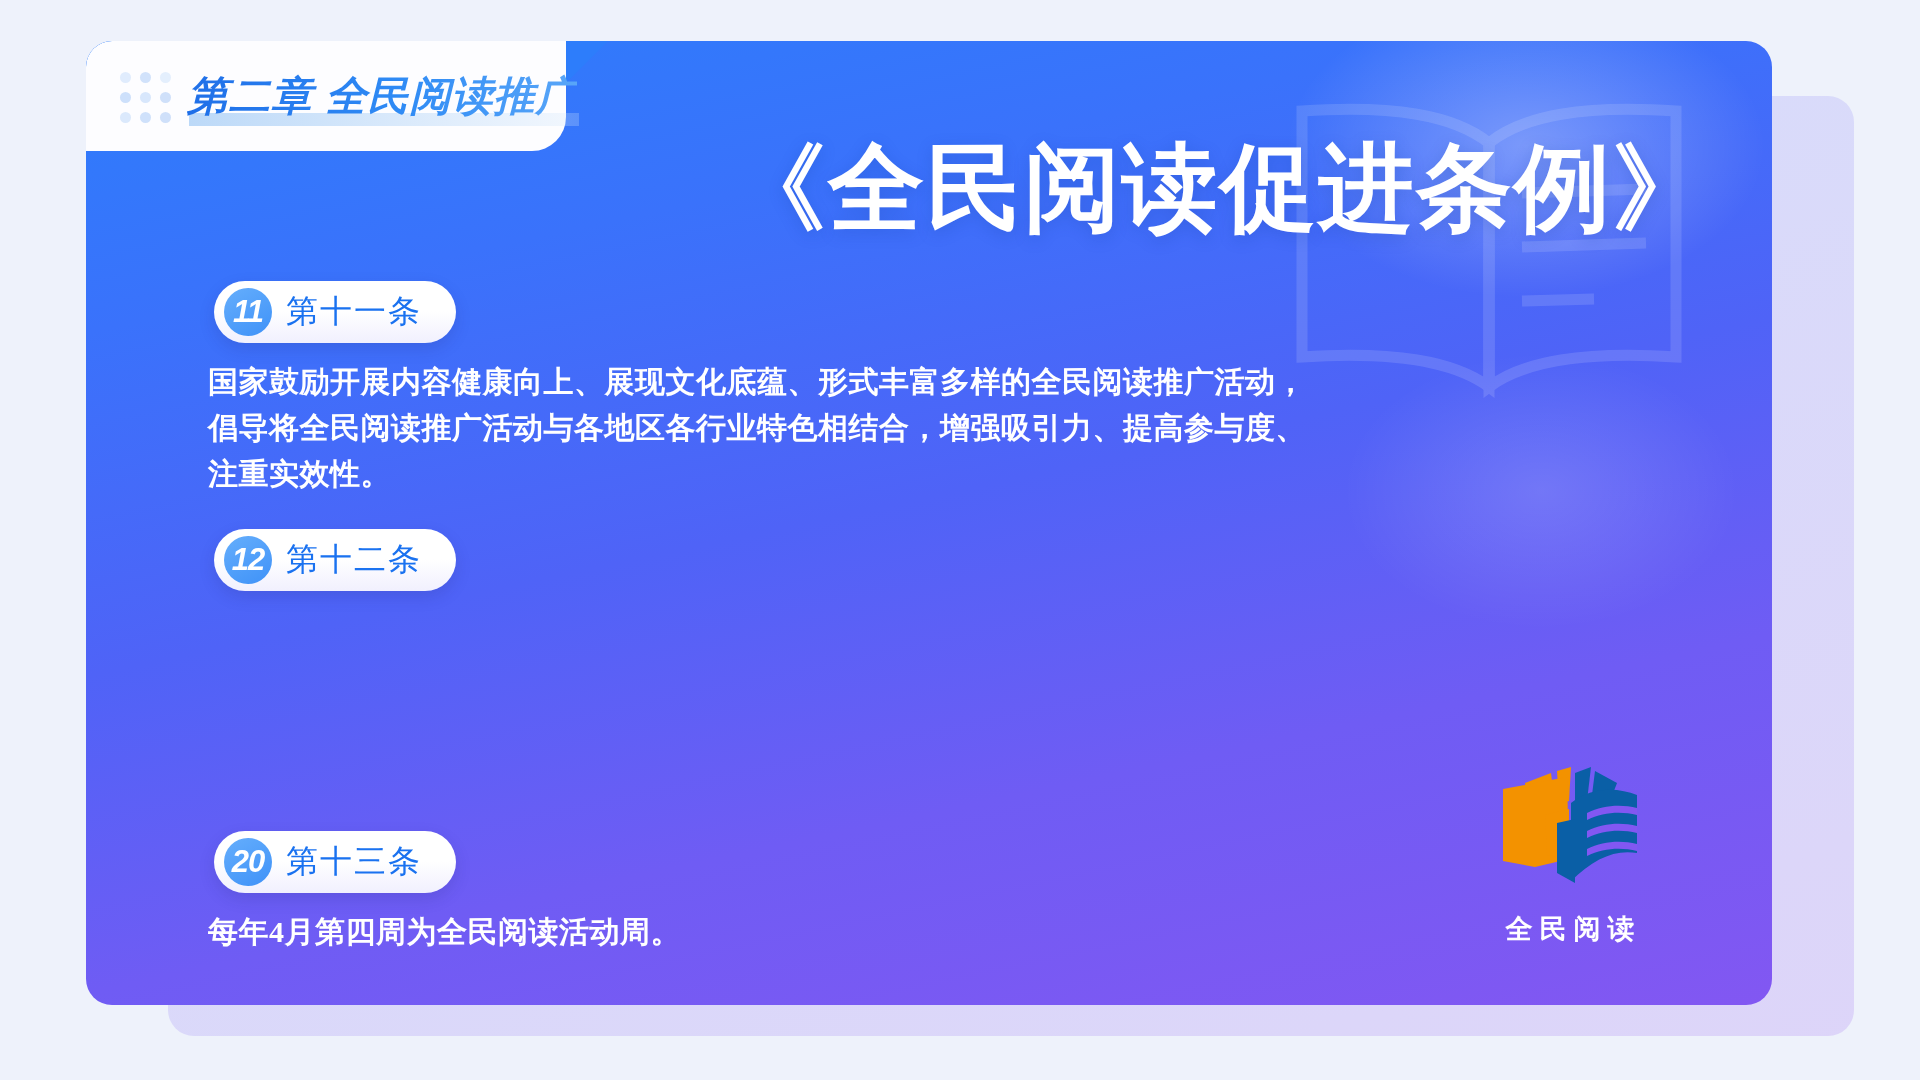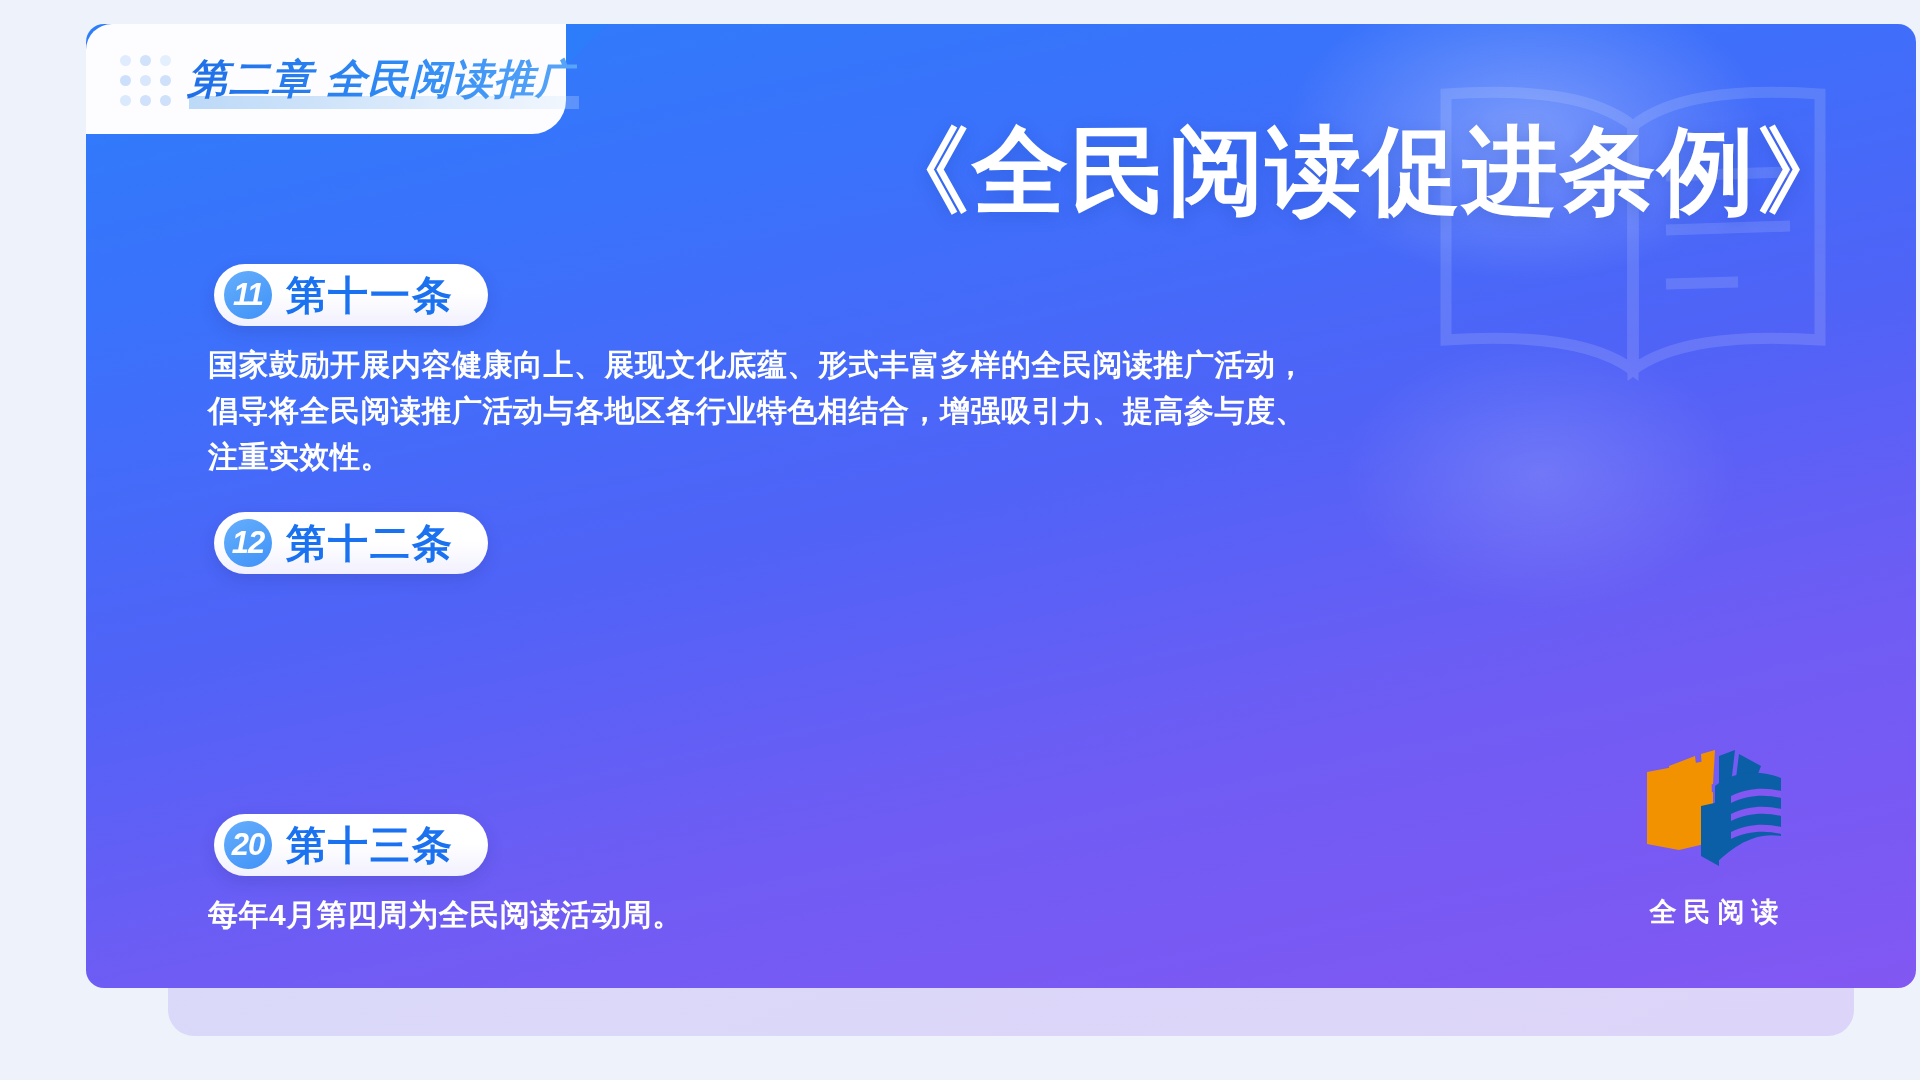--- a/index.html
+++ b/index.html
@@ -16,23 +16,23 @@
     left:168px; top:96px;
     width:1686px; height:940px;
     background:linear-gradient(160deg,#cfd8fb 0%,#d7cbf8 100%);
     border-radius:26px;
     opacity:.75;
   }
 
   
   #main-card{
     position:absolute;
-    left:86px; top:24px;
-    width:1830px; height:964px;
-    border-radius:18px;
+    left:86px; top:41px;
+    width:1686px; height:964px;
+    border-radius:26px;
     background:linear-gradient(168deg,#2d7dfb 0%,#3a72fb 22%, #4f63f7 48%, #6f5cf4 72%, #8257f2 100%);
     overflow:hidden;
   }
 
   
   #book-watermark{
     position:absolute;
     right:48px; top:40px;
     width:470px; height:330px;
     opacity:.13;
@@ -132,35 +132,36 @@
   .badge-num{
     width:48px;height:48px;border-radius:50%;
     background:linear-gradient(150deg,#65aefc 0%,#3f92f8 100%);
     color:#ffffff;
     font-size:31px;font-weight:bold;font-style:italic;
     display:flex;align-items:center;justify-content:center;
     margin-right:14px;
     letter-spacing:-1px;
   }
   .badge-label{
-    font-size:40px;
-    font-weight:bold;
+    font-size:32px;
+    font-weight:normal;
     color:#1a72f0;
     letter-spacing:2px;
     white-space:nowrap;
   }
 
   .article-body{
     margin-top:16px;
     color:#ffffff;
     font-size:30px;
     font-weight:bold;
     line-height:46px;
     letter-spacing:.5px;
     white-space:pre-line;
+    font-family:Liberation Serif, serif;
   }
 
   #article-11{ top:240px; }
   #article-11 .article-body{ margin-left:-6px; }
   #article-12{ top:488px; }
   #article-12 .article-body{ margin-left:-4px; }
   #article-13{ top:790px; }
   #article-13 .article-body{ margin-left:-6px; }
 
   

